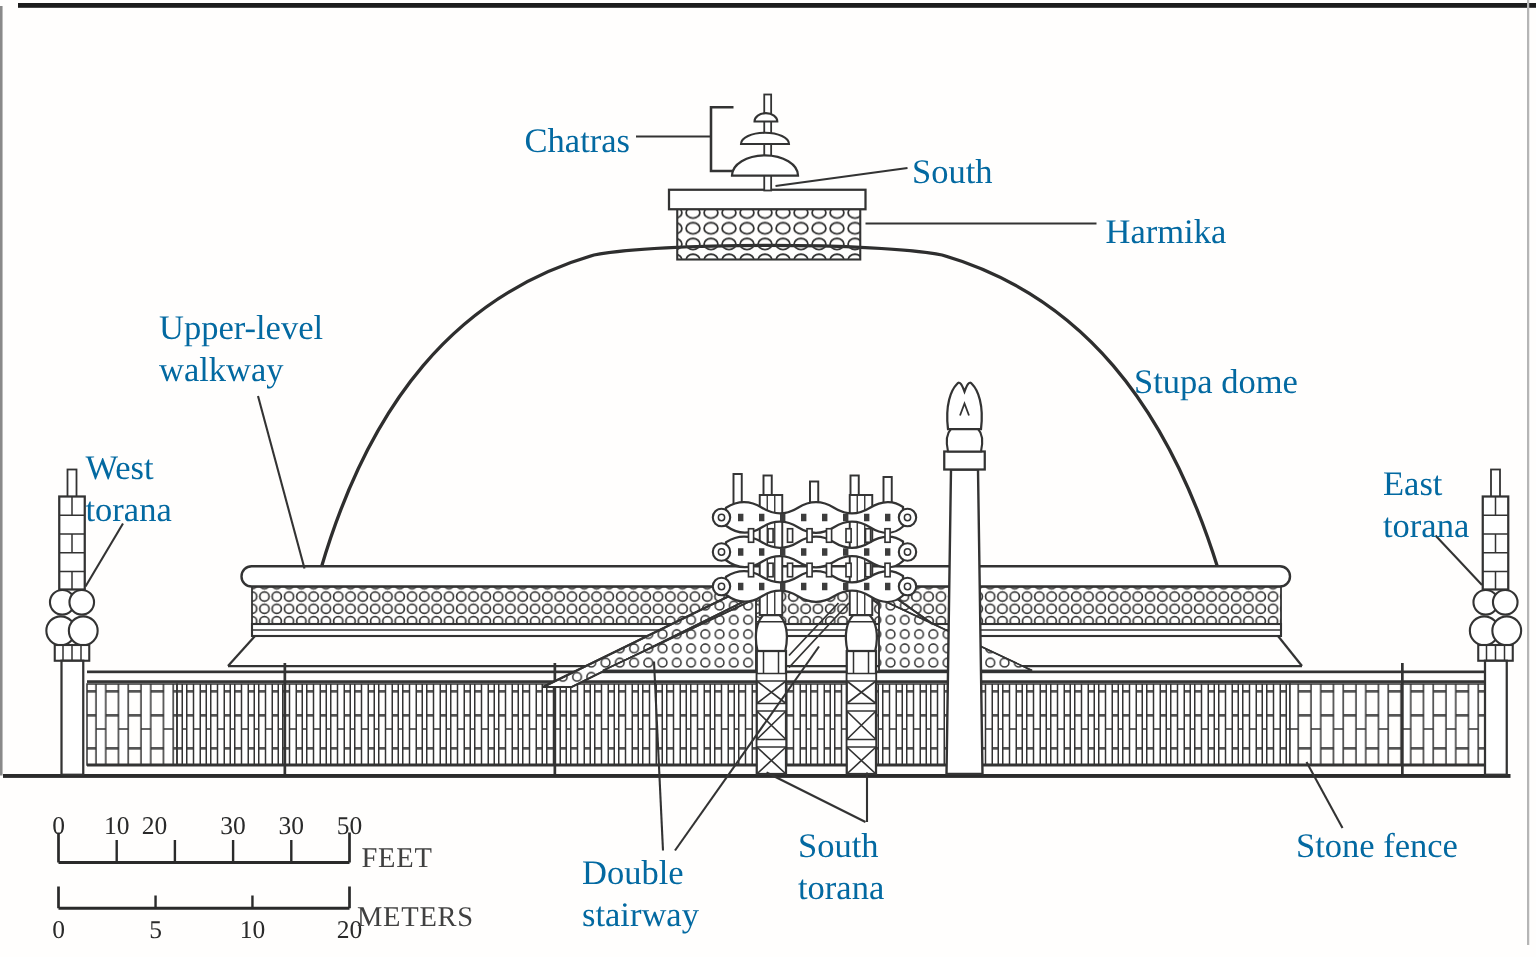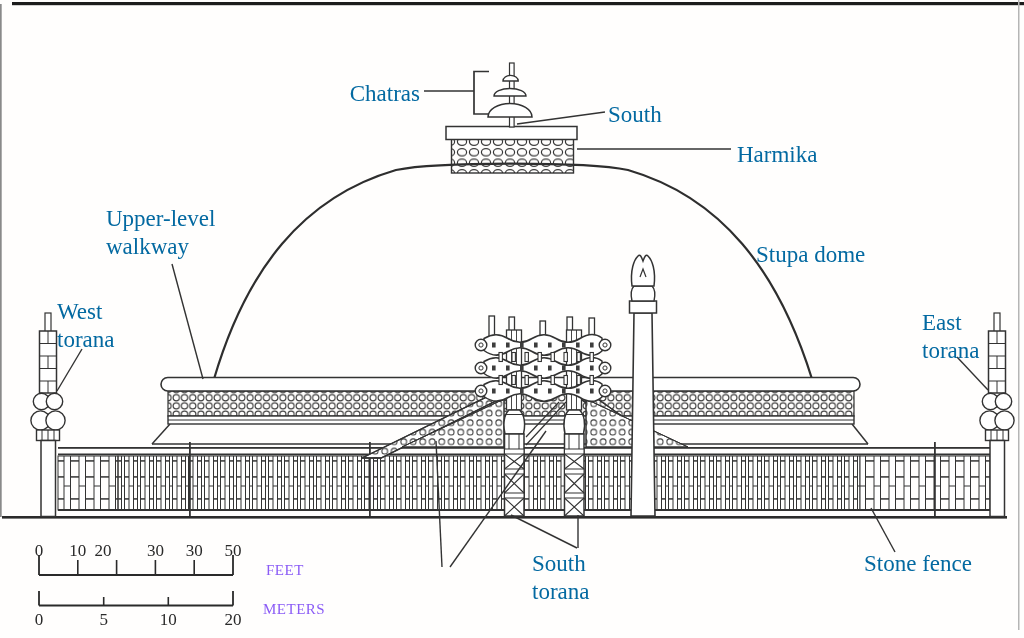--- a/index.html
+++ b/index.html
@@ -3,21 +3,21 @@
 <meta charset="utf-8">
 <style>
   html,body{margin:0;padding:0;background:#ffffff;}
   #stage{position:relative;width:1024px;height:638px;background:#fffefd;overflow:hidden;
          font-family:"Liberation Serif", serif;}
   #stage svg{position:absolute;left:0;top:0;}
   .lbl{position:absolute;font-size:23px;line-height:1.22;color:#0369a1;white-space:nowrap;}
   .center{text-align:left;white-space:normal;}
   .right{text-align:right;}
   .num{position:absolute;width:30px;text-align:center;font-size:17px;color:#2a2a2a;}
-  .unit{position:absolute;font-size:15px;letter-spacing:0.5px;color:#8b5cf6;margin-left:25px;}
+  .unit{position:absolute;font-size:19px;letter-spacing:0.5px;color:#404040;}
 </style>
 </head>
 <body>
 
 <div id="stage">
 
 <svg width="1024" height="638" viewBox="0 0 1024 638">
   <defs>
     <pattern id="fenceDense" width="16" height="54" patternUnits="userSpaceOnUse">
       <rect x="0" y="12" width="16" height="1.8" fill="#555"></rect>
@@ -247,20 +247,24 @@
   <span>walkway</span>
 </div>
 <div class="lbl center" style="left:57px;top:298px;width:100px">
   <span>West</span><br>
   <span>torana</span>
 </div>
 <div class="lbl center" style="left:922px;top:309px;width:100px">
   <span>East</span><br>
   <span>torana</span>
 </div>
+<div class="lbl center" style="left:388px;top:568px;width:120px">
+  <span>Double</span><br>
+  <span>stairway</span>
+</div>
 <div class="lbl center" style="left:532px;top:550px;width:100px">
   <span>South</span><br>
   <span>torana</span>
 </div>
 <div class="lbl" style="left:864px;top:550px">Stone fence</div>
 
 <span class="num" style="left:24px;top:541px">0</span>
 <span class="num" style="left:62.8px;top:541px">10</span>
 <span class="num" style="left:88px;top:541px">20</span>
 <span class="num" style="left:140.4px;top:541px">30</span>

